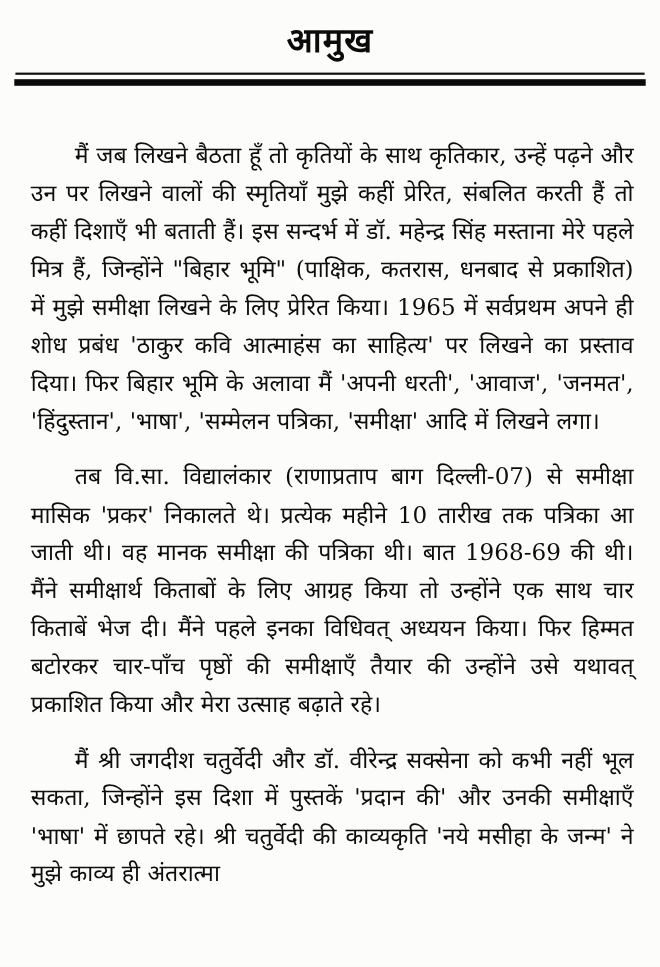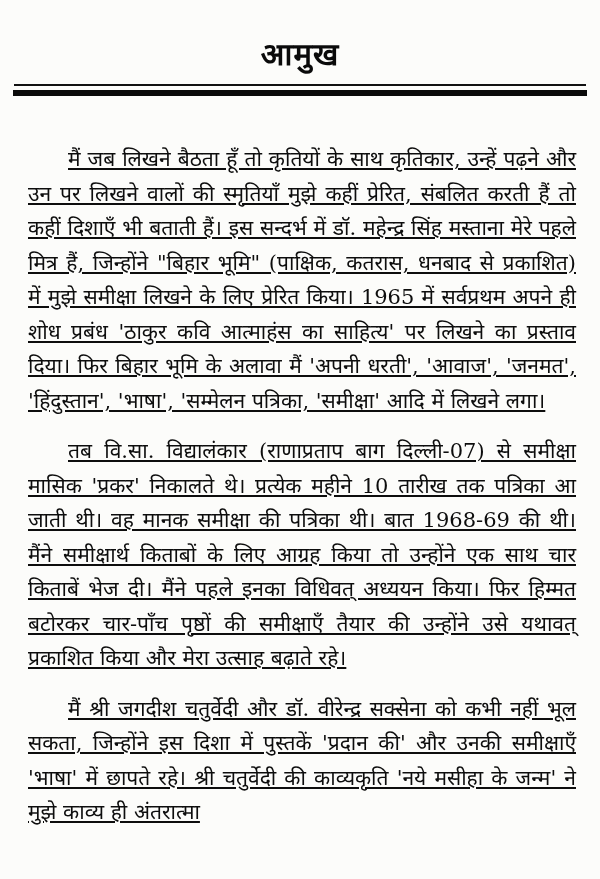--- a/index.html
+++ b/index.html
@@ -10,21 +10,21 @@
   .page {
     position: relative;
     width: 600px;
     height: 879px;
     margin: 0 auto;
     background: #fcfcfa;
     color: #0d0d0d;
     font-family: "DejaVu Serif", "Liberation Serif", serif;
     overflow: hidden;
     box-sizing: border-box;
-    padding-top: 32px;
+    padding-top: 14px;
   }
   .title {
     margin: 0 0 10px 0;
     text-align: center;
     font-size: 31px;
     font-weight: bold;
     letter-spacing: 1px;
     color: #0a0a0a;
   }
   .rule-thin {
@@ -39,21 +39,20 @@
   }
   .body {
     margin: 46px 24px 0 28px;
     font-size: 21px;
     line-height: 34.5px;
     text-align: justify;
   }
   .body p {
     margin: 16px 0 5px 0;
     text-indent: 40px;
-    text-decoration: underline;
   }
   .body p:last-child {
     margin-bottom: 0;
   }
 </style>
 </head>
 <body>
 
 <div class="page">
 

